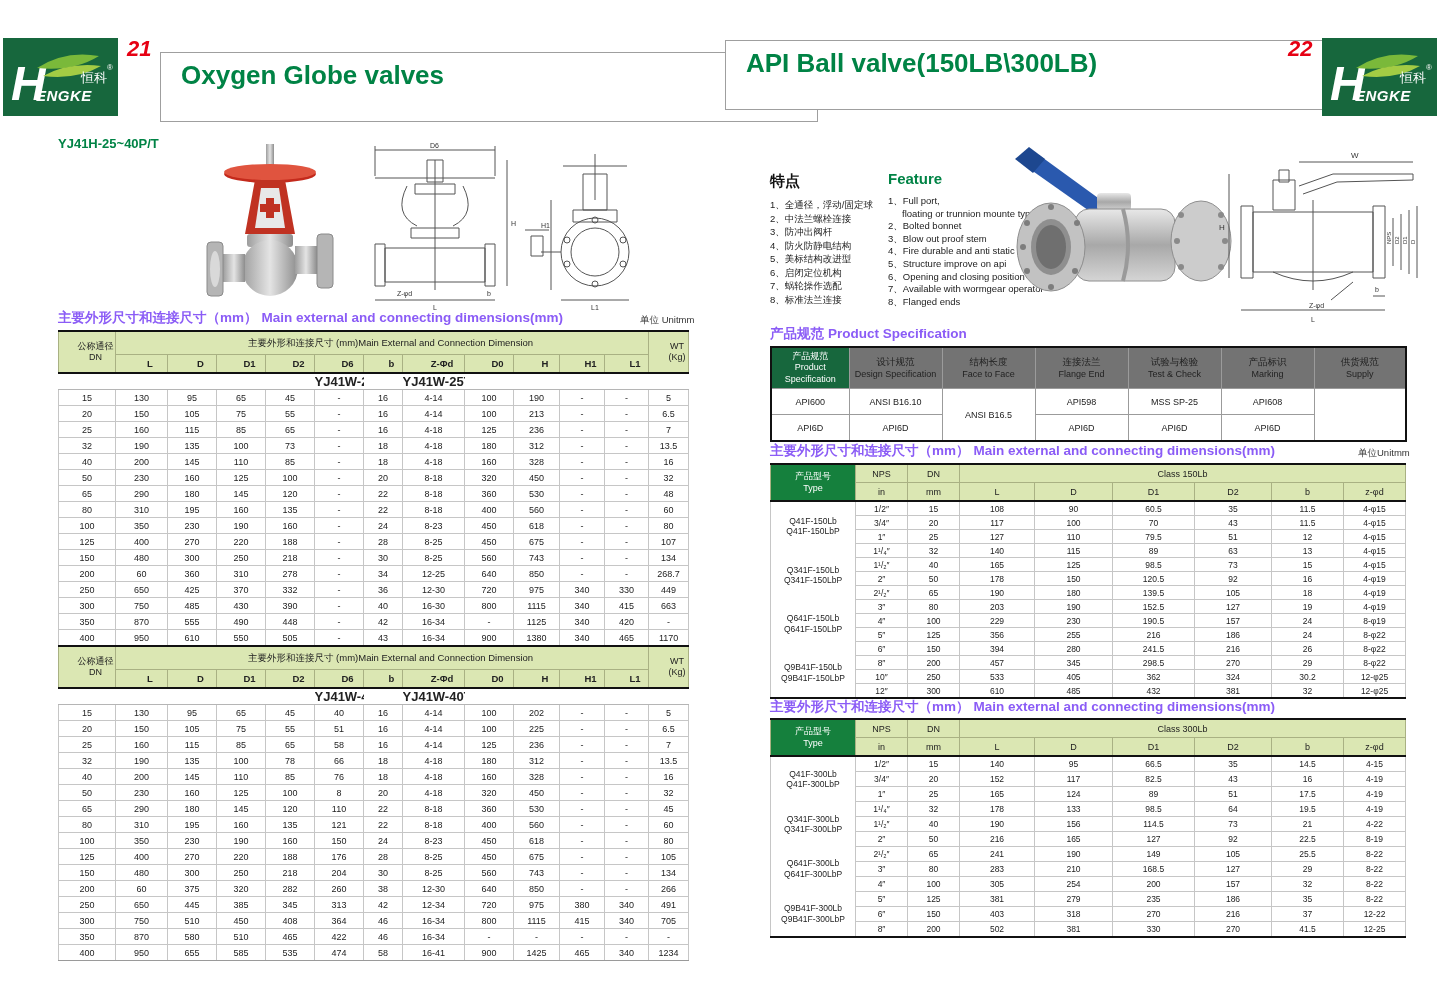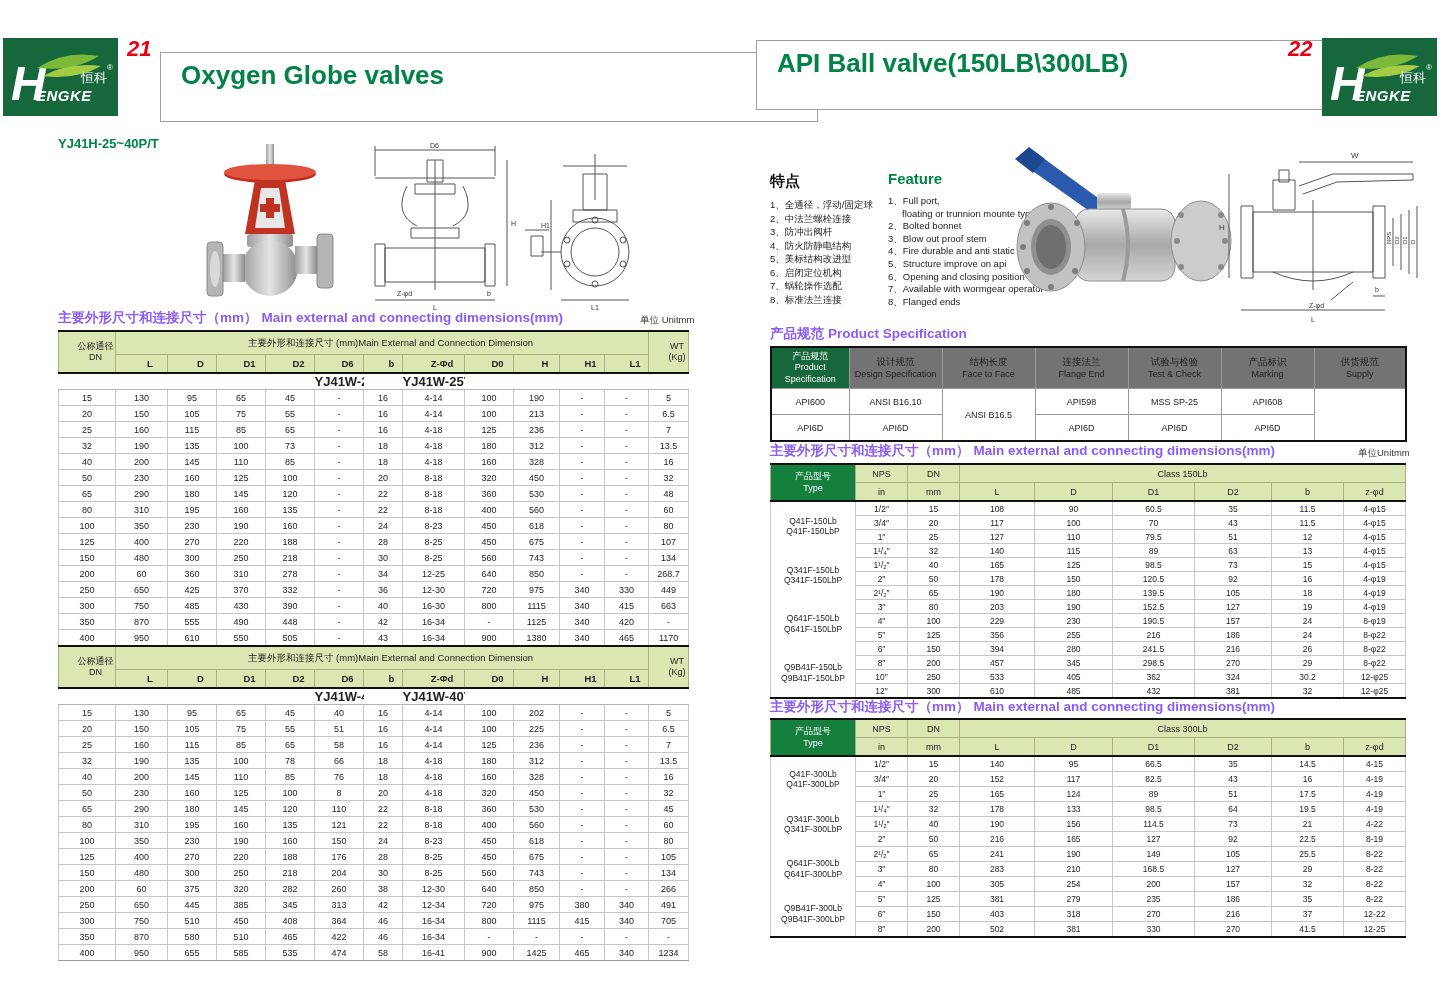--- a/index.html
+++ b/index.html
@@ -84,21 +84,21 @@
     <text x="33" y="63" font-size="15" font-weight="bold" font-style="italic" fill="#ffffff" letter-spacing="0.5">ENGKE</text>
     <text x="78" y="44" font-size="13" fill="#ffffff">恒科</text>
     <text x="104" y="32" font-size="8" fill="#ffffff">®</text>
   </svg>
 </div>
 <div class="abs page-num" style="left:127px;top:36px;">21</div>
 <div class="abs title-box" style="left:160px;top:52px;width:658px;">
   <div class="title-en">Oxygen Globe valves</div>
 </div>
 
-<div class="abs title-box" style="left:725px;top:40px;width:604px;margin-left:31px;">
+<div class="abs title-box" style="left:725px;top:40px;width:604px;">
   <div class="title-en">API Ball valve(150LB\300LB)</div>
 </div>
 <div class="abs page-num" style="left:1288px;top:36px;">22</div>
 <div class="abs logo-box" style="left:1322px;top:38px;">
   <svg width="115" height="78" viewBox="0 0 115 78">
     <text x="8" y="62" font-size="48" font-weight="bold" font-style="italic" fill="#ffffff">H</text>
     <path d="M34 30 Q62 12 96 18 Q70 34 34 30 Z" fill="#7ab93a"></path>
     <path d="M40 38 Q66 24 98 28 Q74 42 40 38 Z" fill="#a3cc44"></path>
     <text x="33" y="63" font-size="15" font-weight="bold" font-style="italic" fill="#ffffff" letter-spacing="0.5">ENGKE</text>
     <text x="78" y="44" font-size="13" fill="#ffffff">恒科</text>

